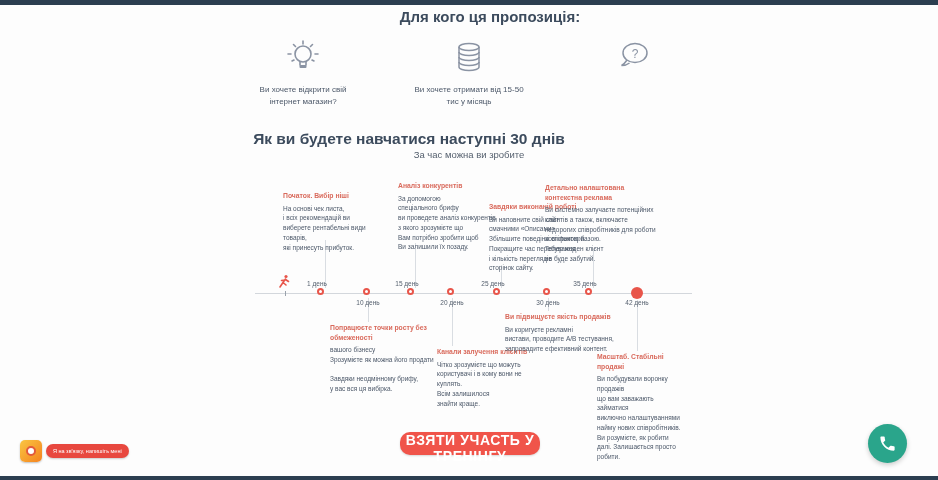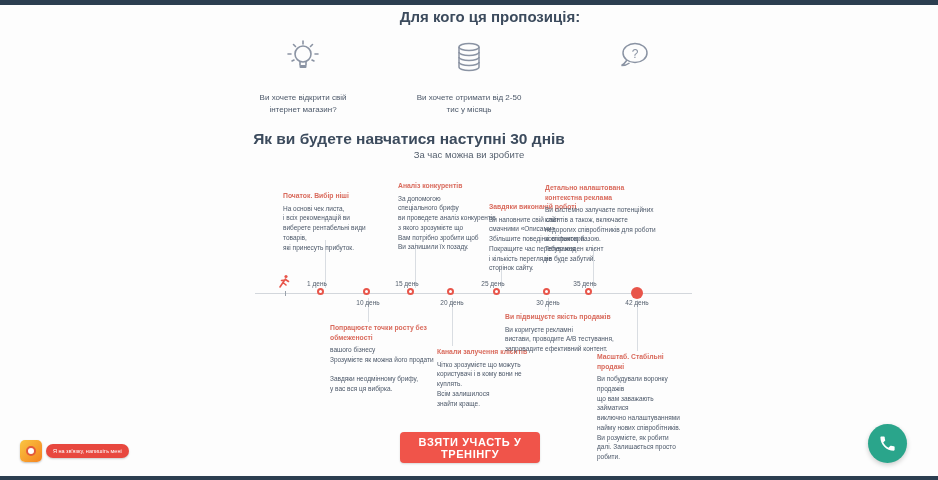--- a/index.html
+++ b/index.html
@@ -14,21 +14,21 @@
 
   
   .audience-title {
     position:absolute; left:0; top:8px; width:926px; text-align:center;
     font-size:15px; font-weight:bold; color:#3c4b5d;margin-left:27px;
   }
   .features { position:absolute; left:220px; top:38px; width:500px; display:flex; }
   .feature { width:166px; text-align:center; }
   .feature .f-icon { height:40px; display:flex; align-items:center; justify-content:center; }
   .feature .f-text {
-    margin-top:14px; font-size:8px; line-height:1.5; color:#4c5869; white-space:pre-line;
+    margin-top:6px; font-size:8px; line-height:1.5; color:#4c5869; white-space:pre-line;
   }
 
   
   .course-title {
     position:absolute; left:0; top:130px; width:818px; text-align:center;
     font-size:15.5px; font-weight:bold; color:#3c4b5d;
   }
   .course-subtitle {
     position:absolute; left:0; top:149px; width:938px; text-align:center;
     font-size:9.5px; color:#56616f;
@@ -53,23 +53,23 @@
   .tl-block-title {
     font-size:6.8px; font-weight:bold; color:#d96a5c; line-height:1.4;
     margin-bottom:3px; white-space:pre-line;
   }
   .tl-block-body {
     font-size:6.5px; color:#4c5869; line-height:1.5; white-space:pre-line;
   }
 
   
   .cta-button {
-    position:absolute; left:400px; top:432px; width:140px; height:31px;
-    background:#f0544a; border:none; border-radius:4px; cursor:pointer;
-    color:#fff; font-size:11px; font-weight:bold; letter-spacing:.6px;
+    position:absolute; left:400px; top:432px; width:140px; height:23px;
+    background:#f0544a; border:none; border-radius:10px; cursor:pointer;
+    color:#fff; font-size:14px; font-weight:bold; letter-spacing:.6px;
     font-family:"Liberation Sans", sans-serif;
     box-shadow:0 1px 2px rgba(0,0,0,.15);
   }
 
   
   .chat-widget { position:absolute; left:20px; top:440px; display:flex; align-items:center; cursor:pointer; }
   .chat-avatar {
     width:22px; height:22px; border-radius:5px;
     background:linear-gradient(135deg,#f9c642,#f5821f);
     display:flex; align-items:center; justify-content:center;
@@ -114,21 +114,21 @@
     <div class="feature">
       <div class="f-icon">
         <svg width="40" height="38" viewBox="0 0 40 38" fill="none" stroke="#8a93a3" stroke-width="1.5">
           <ellipse cx="20" cy="8" rx="10" ry="3.6"></ellipse>
           <path d="M10 8 L10 13 C10 15 14.5 16.6 20 16.6 C25.5 16.6 30 15 30 13 L30 8"></path>
           <path d="M10 13 L10 18 C10 20 14.5 21.6 20 21.6 C25.5 21.6 30 20 30 18 L30 13"></path>
           <path d="M10 18 L10 23 C10 25 14.5 26.6 20 26.6 C25.5 26.6 30 25 30 23 L30 18"></path>
           <path d="M10 23 L10 28 C10 30 14.5 31.6 20 31.6 C25.5 31.6 30 30 30 28 L30 23"></path>
         </svg>
       </div>
-      <div class="f-text">Ви хочете отримати від 2-50
+      <div class="f-text">Ви хочете отримати від 15-50
 тис у місяць</div>
     </div>
     <div class="feature">
       <div class="f-icon">
         <svg width="40" height="38" viewBox="0 0 40 38" fill="none" stroke="#8a93a3" stroke-width="1.5">
           <ellipse cx="20" cy="14" rx="12" ry="9.5"></ellipse>
           <path d="M12 21 C10 24 8.5 25.5 6.5 26.5 C10 26.5 12.5 25.6 14.5 24"></path>
           <text x="20" y="18.5" text-anchor="middle" font-size="12" fill="#8a93a3" stroke="none" font-family="Liberation Sans, sans-serif">?</text>
         </svg>
       </div>

